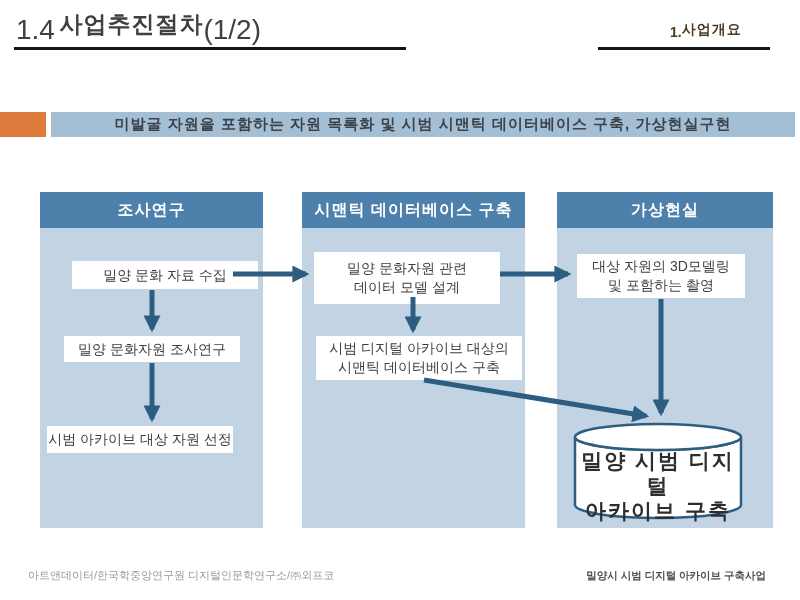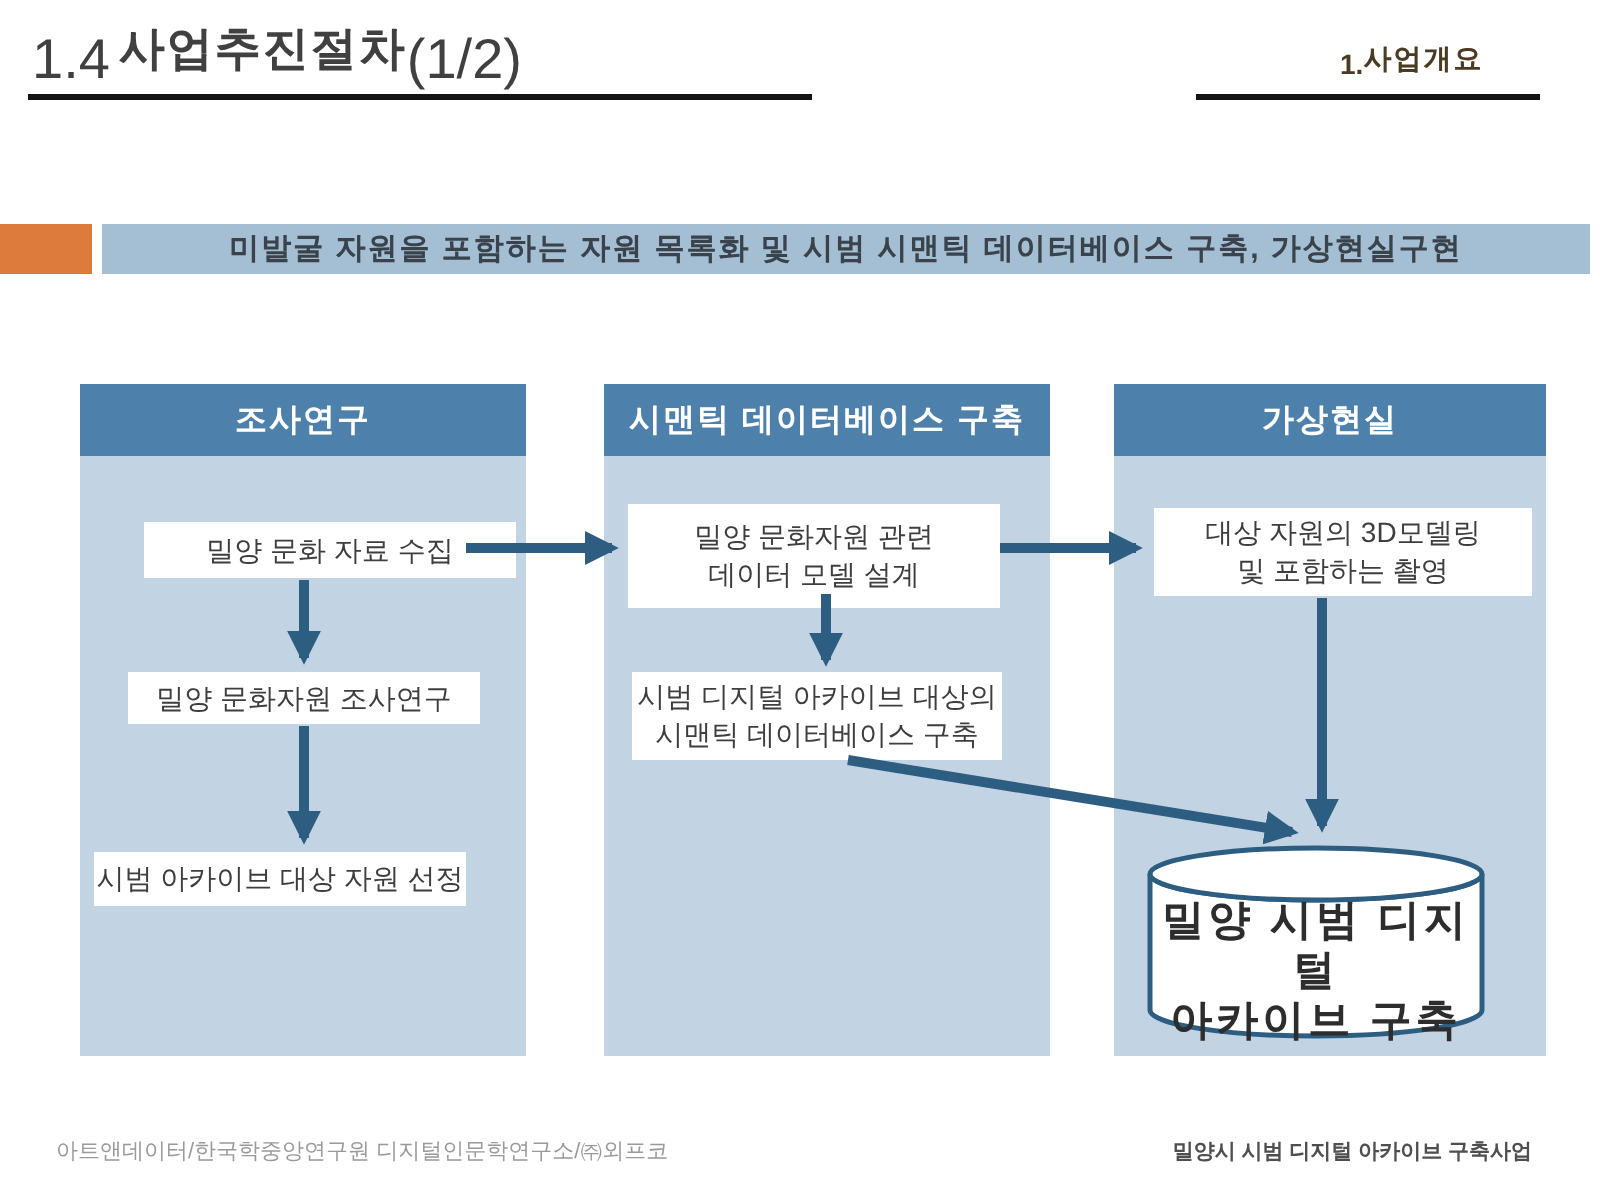--- a/index.html
+++ b/index.html
@@ -35,22 +35,22 @@
                 white-space:nowrap;}
 
   
   .node{position:absolute;background:#ffffff;color:#3e3e3e;font-size:14px;line-height:1.35;
         display:flex;flex-direction:column;align-items:center;justify-content:center;
         text-align:center;white-space:nowrap;}
   .b1{left:72px;top:261px;width:186px;height:28px;}
   .b2{left:64px;top:336px;width:176px;height:26px;}
   .b3{left:47px;top:426px;width:186px;height:27px;}
   .c2b1{left:314px;top:252px;width:186px;height:52px;}
-  .c2b2{left:316px;top:336px;width:185px;height:44px;}
-  .c3b1{left:577px;top:254px;width:189px;height:44px;}
+  .c2b2{left:316px;top:336px;width:206px;height:44px;}
+  .c3b1{left:577px;top:254px;width:168px;height:44px;}
   .node .line{display:block;}
 
   
   .arrows{position:absolute;left:0;top:0;width:800px;height:600px;pointer-events:none;}
   .cylinder{position:absolute;left:570px;top:417px;width:176px;height:106px;}
   .cyl-label{position:absolute;left:570px;top:448px;width:176px;text-align:center;
              font-size:21px;font-weight:bold;color:#2d2d2d;letter-spacing:2px;line-height:25px;}
   .cyl-label .line{display:block;}
 
   

